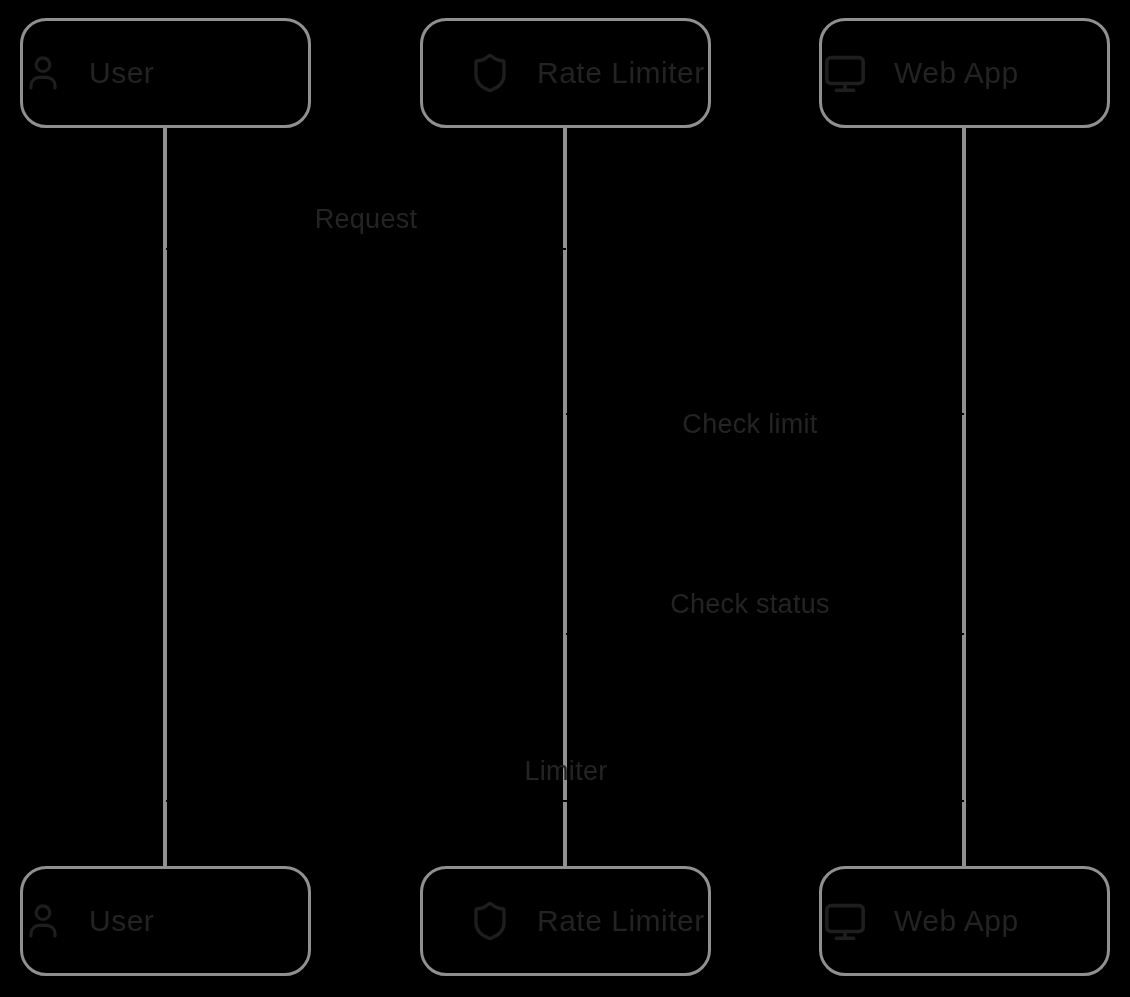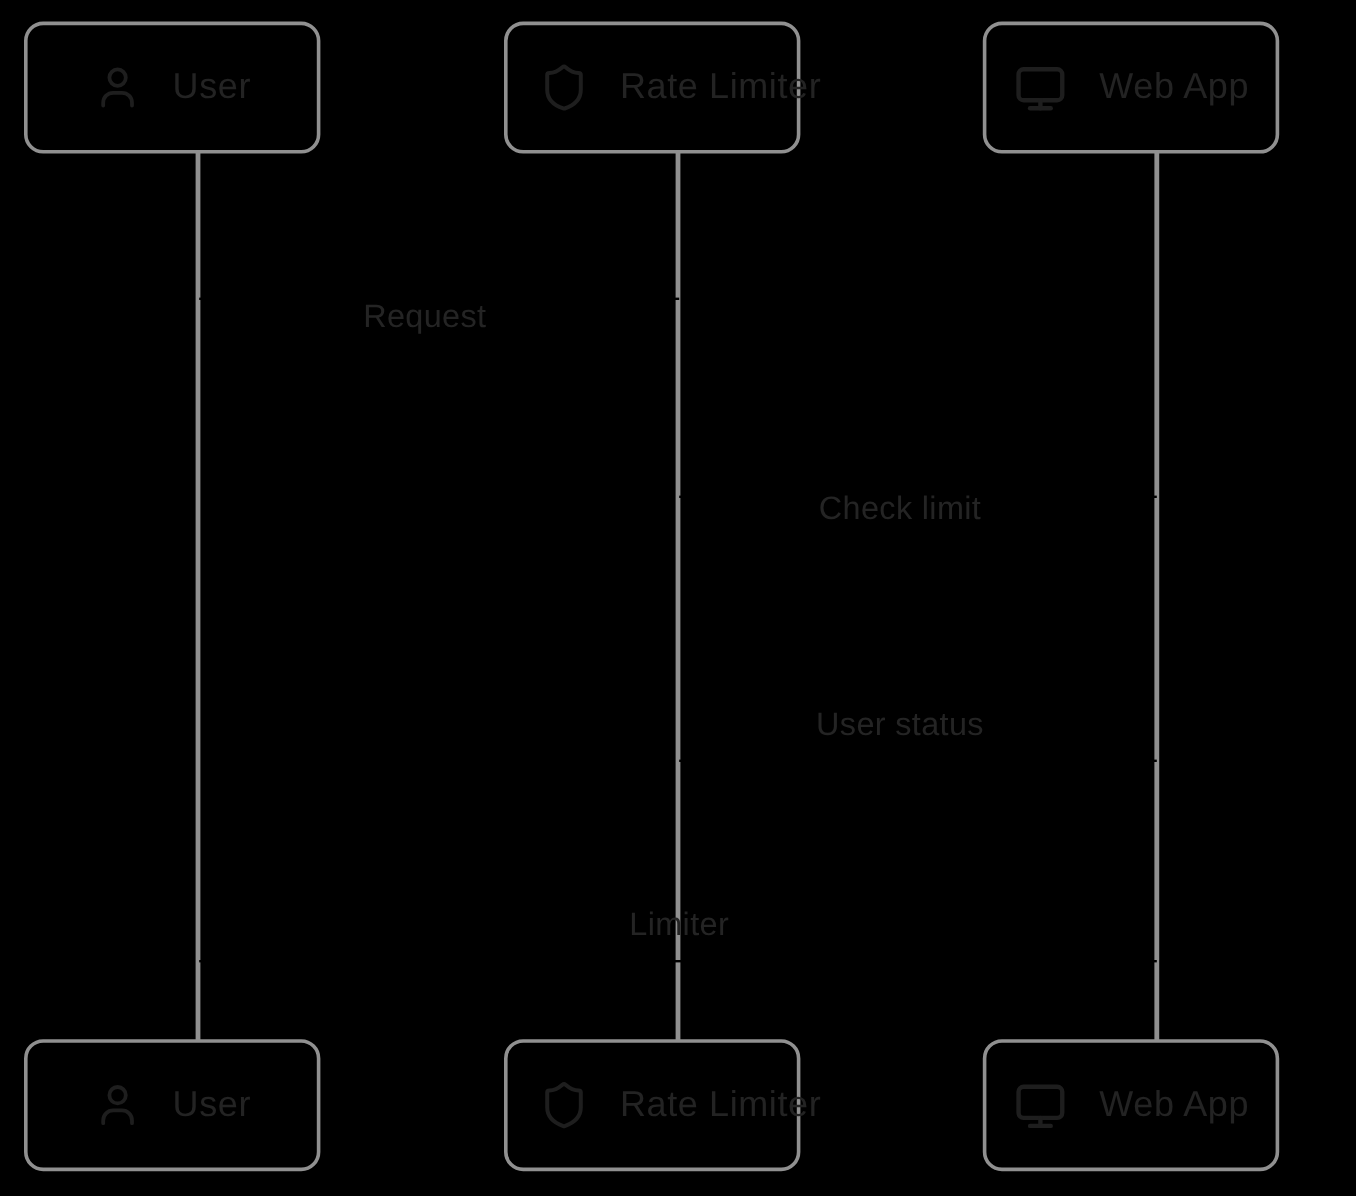--- a/index.html
+++ b/index.html
@@ -20,29 +20,28 @@
     width: 4px;
     top: 127px;
     height: 740px;
     background: #909090;
   }
   .lifeline.l1 { left: 163px; }
   .lifeline.l2 { left: 563px; }
   .lifeline.l3 { left: 962px; }
   .actor-box {
     position: absolute;
-    width: 247px;
+    width: 291px;
     height: 110px;
     box-sizing: border-box;
     border: 3.5px solid #909090;
-    border-radius: 16px;
+    border-radius: 26px;
     background: #000000;
     display: flex;
     align-items: center;
-    justify-content: center;
     gap: 26px;
   }
   .actor-box.row-top { top: 18px; }
   .actor-box.row-bottom { top: 866px; }
   .actor-box.col1 { left: 20px; }
   .actor-box.col2 { left: 420px; padding-left: 46px; }
   .actor-box.col3 { left: 819px; }
   .actor-label {
     font-size: 30px;
     color: #232323;
@@ -63,21 +62,21 @@
     stroke-linejoin: round;
   }
   .msg-label {
     position: absolute;
     transform: translate(-50%, -50%);
     font-size: 27px;
     color: #242424;
     white-space: nowrap;
     letter-spacing: 0.3px;
   }
-  .msg-request     { left: 354px; top: 219px; margin-top: 45px; }
+  .msg-request     { left: 366px; top: 219px; }
   .msg-check-limit { left: 750px; top: 384px; margin-top: 40px; }
   .msg-limit-status{ left: 750px; top: 604px; }
   .msg-response    { left: 566px; top: 771px; }
   
   .msg-arrow {
     position: absolute;
     height: 2px;
     background: #000000;
   }
 </style>
@@ -120,21 +119,21 @@
     <span class="actor-label">Web App</span>
   </div>
 
   <div class="msg-arrow" style="left:166px; top:248px; width:400px;"></div>
   <div class="msg-arrow" style="left:566px; top:413px; width:398px;"></div>
   <div class="msg-arrow" style="left:566px; top:633px; width:398px;"></div>
   <div class="msg-arrow" style="left:166px; top:800px; width:798px;"></div>
 
   <div class="msg-label msg-request">Request</div>
   <div class="msg-label msg-check-limit">Check limit</div>
-  <div class="msg-label msg-limit-status">User status</div>
+  <div class="msg-label msg-limit-status">Check status</div>
   <div class="msg-label msg-response">Limiter</div>
 
   <div class="actor-box row-bottom col1">
     <span class="actor-icon">
       <svg width="40" height="44" viewBox="0 0 24 24">
         <circle cx="12" cy="7" r="4.1"></circle>
         <path d="M4.8 21v-1.4c0-2.8 2.2-5 5-5h4.4c2.8 0 5 2.2 5 5V21"></path>
       </svg>
     </span>
     <span class="actor-label">User</span>

